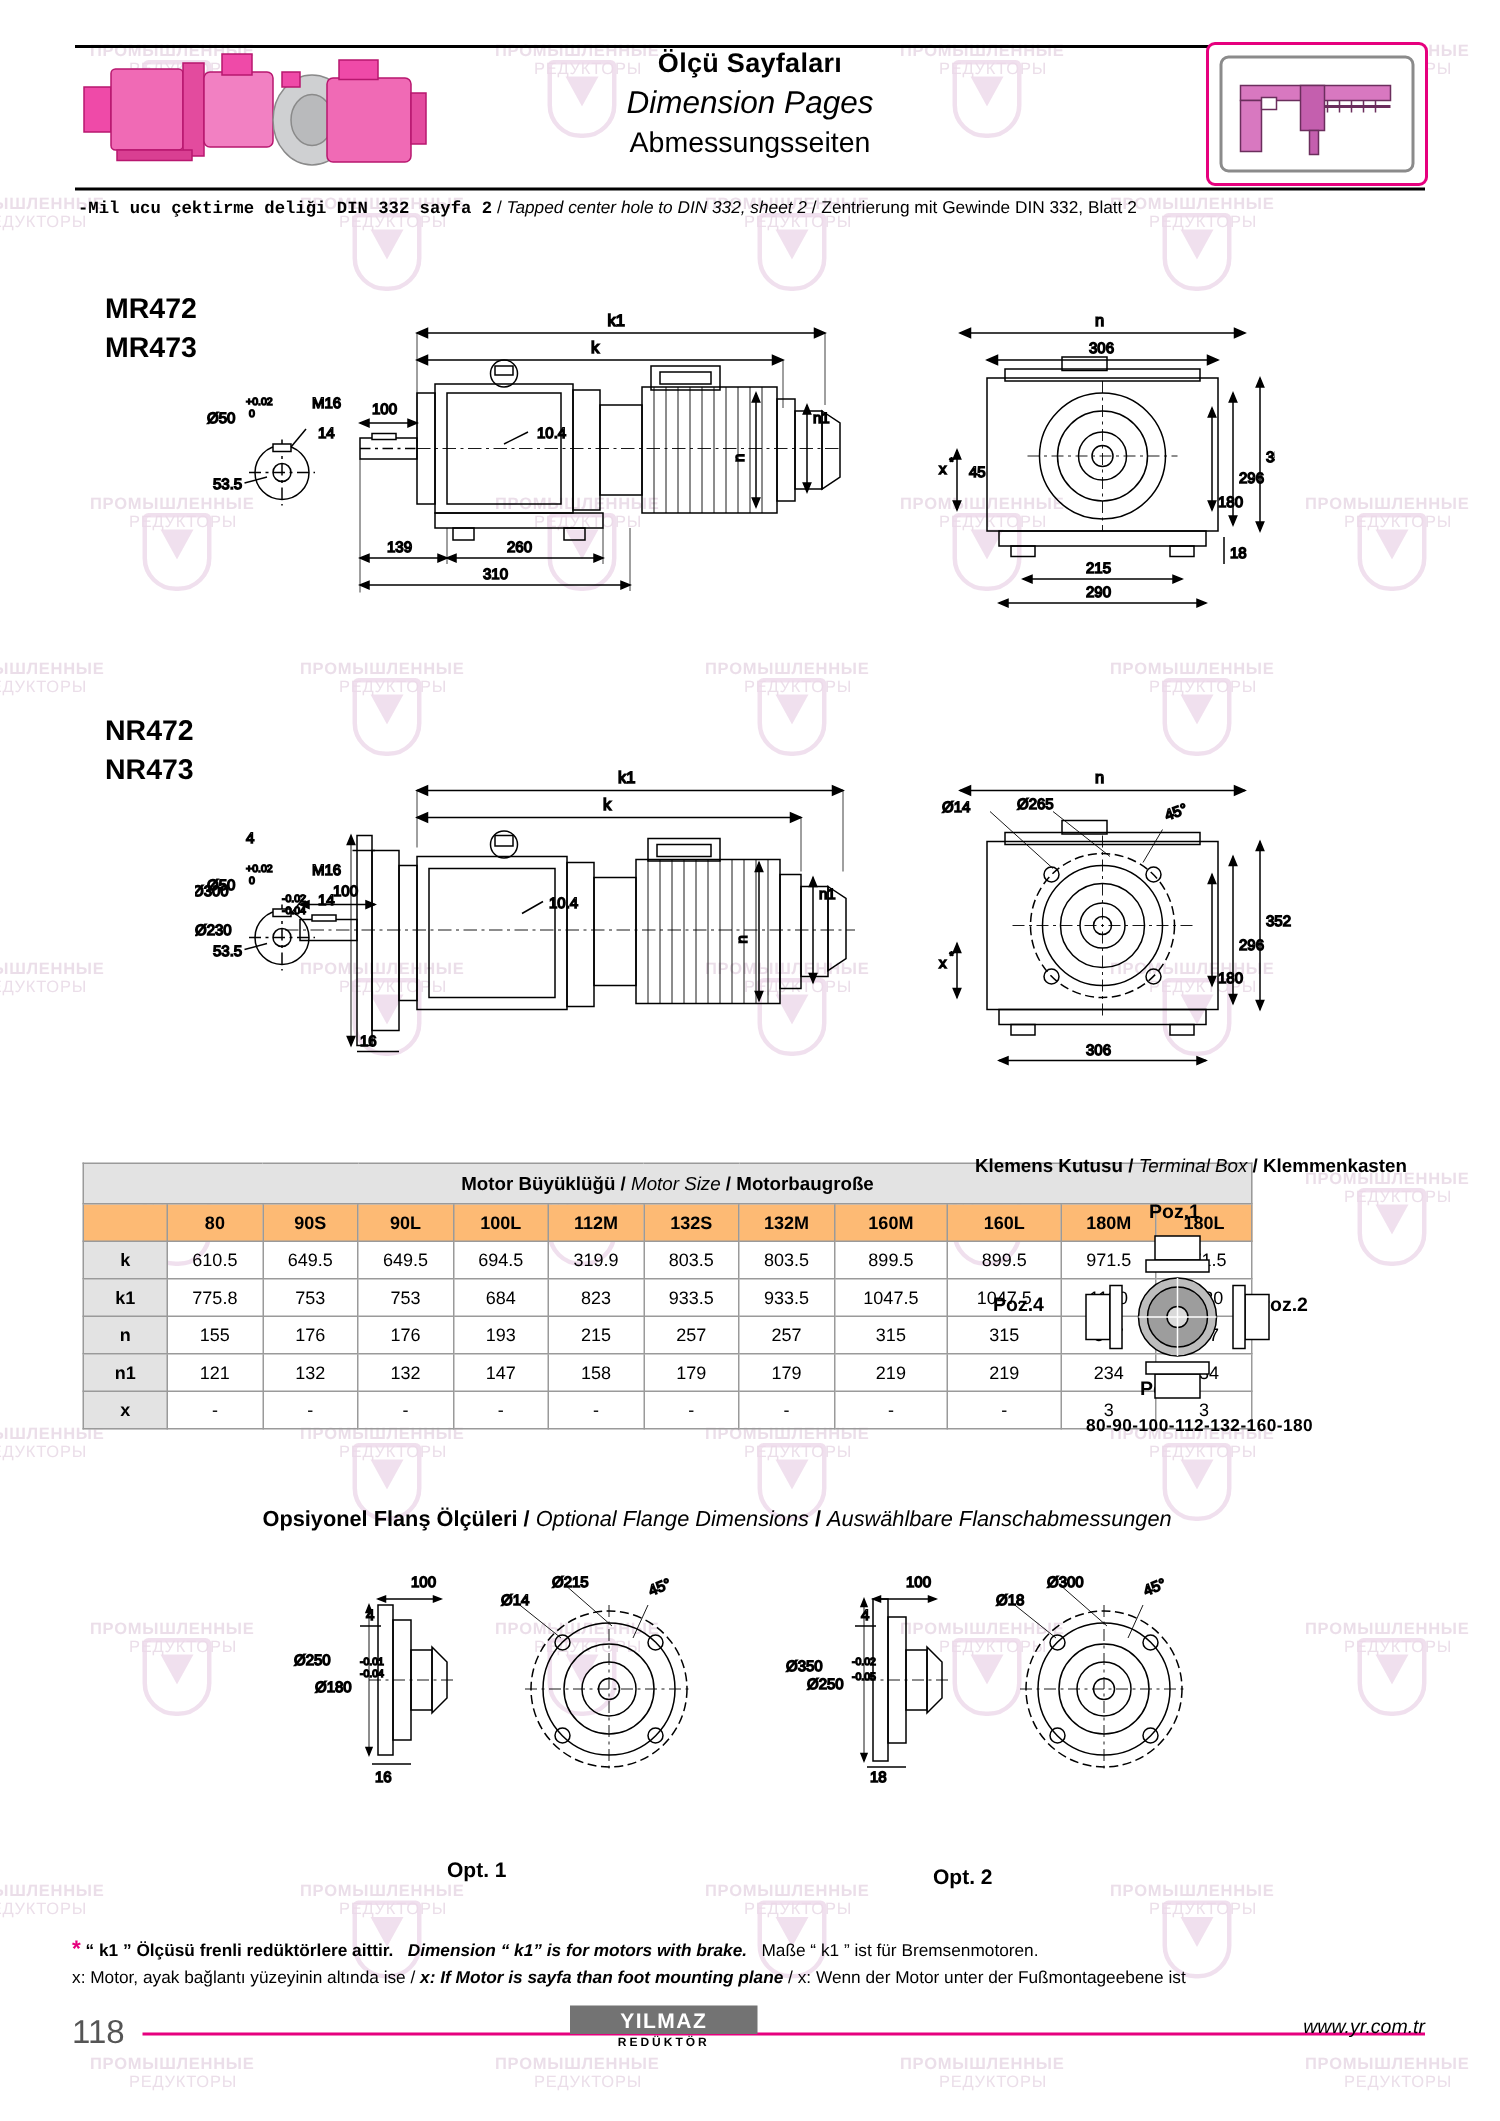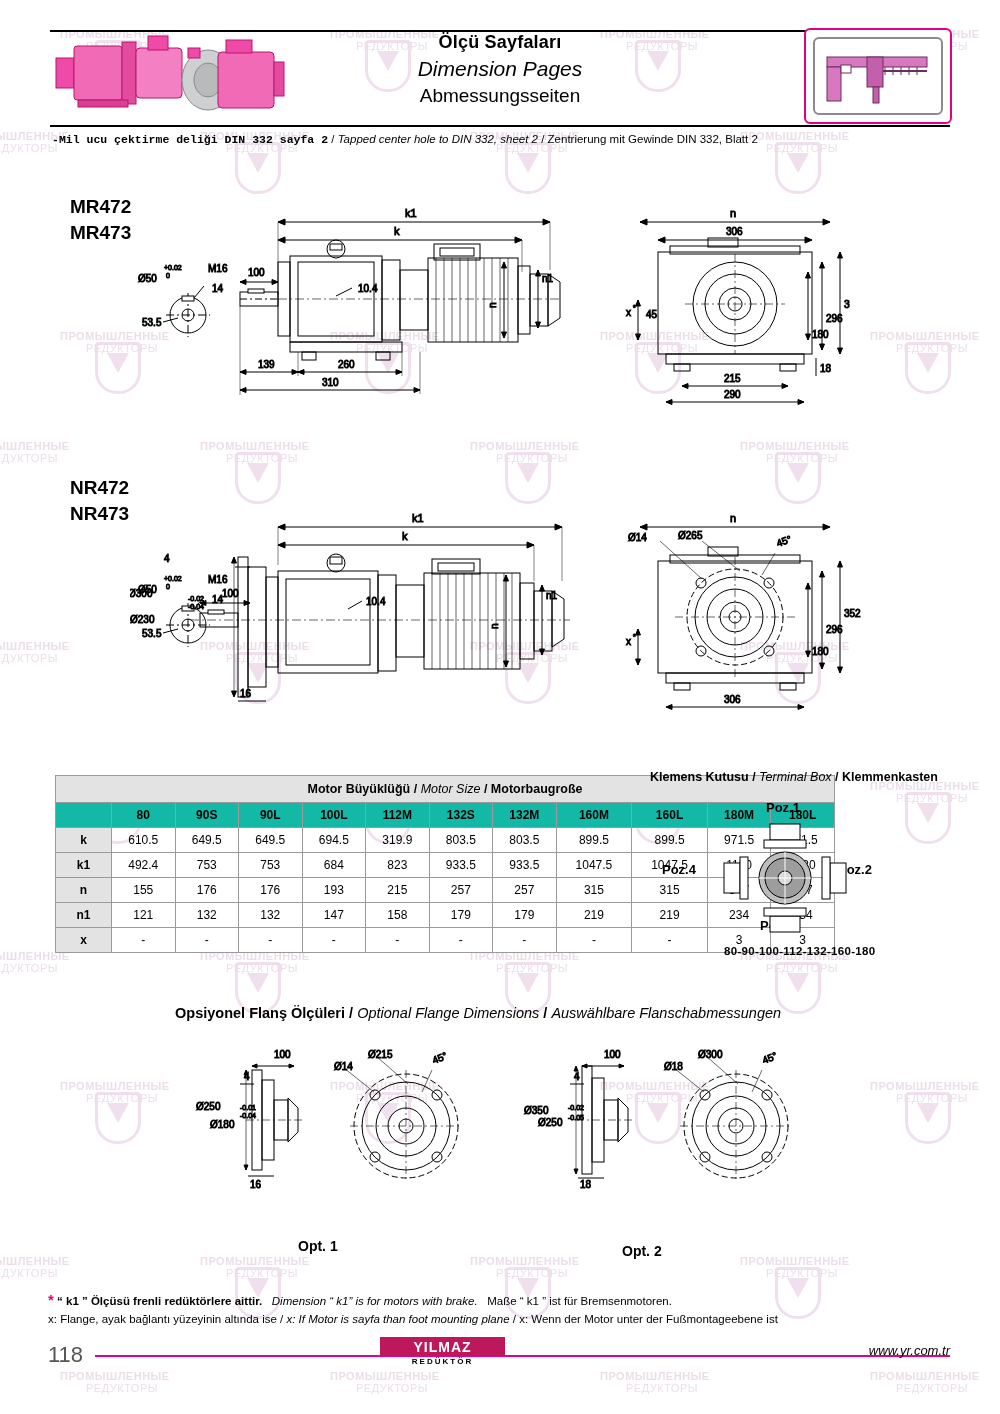--- a/index.html
+++ b/index.html
@@ -61,46 +61,46 @@
   .dwg { position:absolute; }
   .dwg svg { display:block; }
 
   
   #table-wrap { position:absolute; left:55px; top:775px; width:780px; }
   table.dim { border-collapse:collapse; width:780px; font-size:12px; }
   table.dim th, table.dim td { border:1px solid #9a9a9a; text-align:center; padding:5px 2px; }
   table.dim thead th.head { background:#e3e3e3; font-size:12.5px; font-weight:700; padding:6px 2px; }
   table.dim thead th.head i { font-style:italic; font-weight:400; }
   table.dim tbody th { background:#e3e3e3; font-weight:700; width:56px; }
-  table.dim thead tr.sizes th { background:#14b8a6; font-weight:700; }
+  table.dim thead tr.sizes th { background:#fdba74; font-weight:700; }
 
   
   #tbox { position:absolute; left:650px; top:770px; width:300px; }
   #tbox .tb-title { font-size:12.5px; font-weight:700; }
   #tbox .tb-title i { font-style:italic; font-weight:400; }
   #tbox .poz { position:absolute; font-weight:700; font-size:13px; }
   #tbox .tb-foot { position:absolute; left:50px; top:175px; font-size:11.5px; font-weight:700; letter-spacing:.3px;margin-left:24px;}
 
   
   #flange-title { position:absolute; left:175px; top:1005px; font-size:14.5px; font-weight:700; }
   #flange-title i { font-style:italic; font-weight:400; }
   .opt-label { position:absolute; font-size:14px; font-weight:700; }
 
   
   #notes { position:absolute; left:48px; top:1288px; font-size:11.5px; line-height:1.55; width:900px; }
   #notes .star { color:#e6007e; font-weight:700; font-size:15px; }
-  #notes i { font-style:italic; }
+  #notes i { font-style:italic;font-weight:bold; }
   #notes b { font-weight:700; }
 
   
   #footer-rule { position:absolute; left:95px; right:50px; top:1355px; border-top:2px solid #e6007e; }
   #page-num { position:absolute; left:48px; top:1342px; font-size:22px; color:#555; }
   #site { position:absolute; right:50px; top:1343px; font-size:13px; font-style:italic; }
   #logo { position:absolute; left:380px; top:1337px; width:125px; text-align:center; }
-  #logo .lg1 { background:#be185d; color:#fff; font-weight:700; font-size:14px; letter-spacing:1px; padding:2px 0 1px; }
+  #logo .lg1 { background:#737373; color:#fff; font-weight:700; font-size:14px; letter-spacing:1px; padding:2px 0 1px; }
   #logo .lg2 { font-size:8px; font-weight:700; letter-spacing:2px; margin-top:1px; }
 
   
   #photo { position:absolute; left:48px; top:18px; width:240px; height:110px; }
 </style>
 </head>
 <body>
 
 <div id="wm">
   <div class="wm" style="left:60px;  top:28px;">
@@ -717,21 +717,21 @@
           <td>319.9</td>
           <td>803.5</td>
           <td>803.5</td>
           <td>899.5</td>
           <td>899.5</td>
           <td>971.5</td>
           <td>971.5</td>
         </tr>
         <tr>
           <th>k1</th>
-          <td>492.4</td>
+          <td>775.8</td>
           <td>753</td>
           <td>753</td>
           <td>684</td>
           <td>823</td>
           <td>933.5</td>
           <td>933.5</td>
           <td>1047.5</td>
           <td>1047.5</td>
           <td>1130</td>
           <td>1130</td>
@@ -930,21 +930,21 @@
   <div id="notes">
     <div>
       <span class="star">*</span>
       <b>“ k1 ” Ölçüsü frenli redüktörlere aittir.</b>
       <span>&nbsp;</span>
       <i>Dimension “ k1” is for motors with brake.</i>
       <span>&nbsp;</span>
       <span>Maße “ k1 ” ist für Bremsenmotoren.</span>
     </div>
     <div>
-      <span>x: Flange, ayak bağlantı yüzeyinin altında ise</span>
+      <span>x: Motor, ayak bağlantı yüzeyinin altında ise</span>
       <span> / </span>
       <i>x: If Motor is sayfa than foot mounting plane</i>
       <span> / </span>
       <span>x: Wenn der Motor unter der Fußmontageebene ist</span>
     </div>
   </div>
 
   <div id="footer-rule"></div>
   <div id="page-num">118</div>
   <div id="site">www.yr.com.tr</div>

